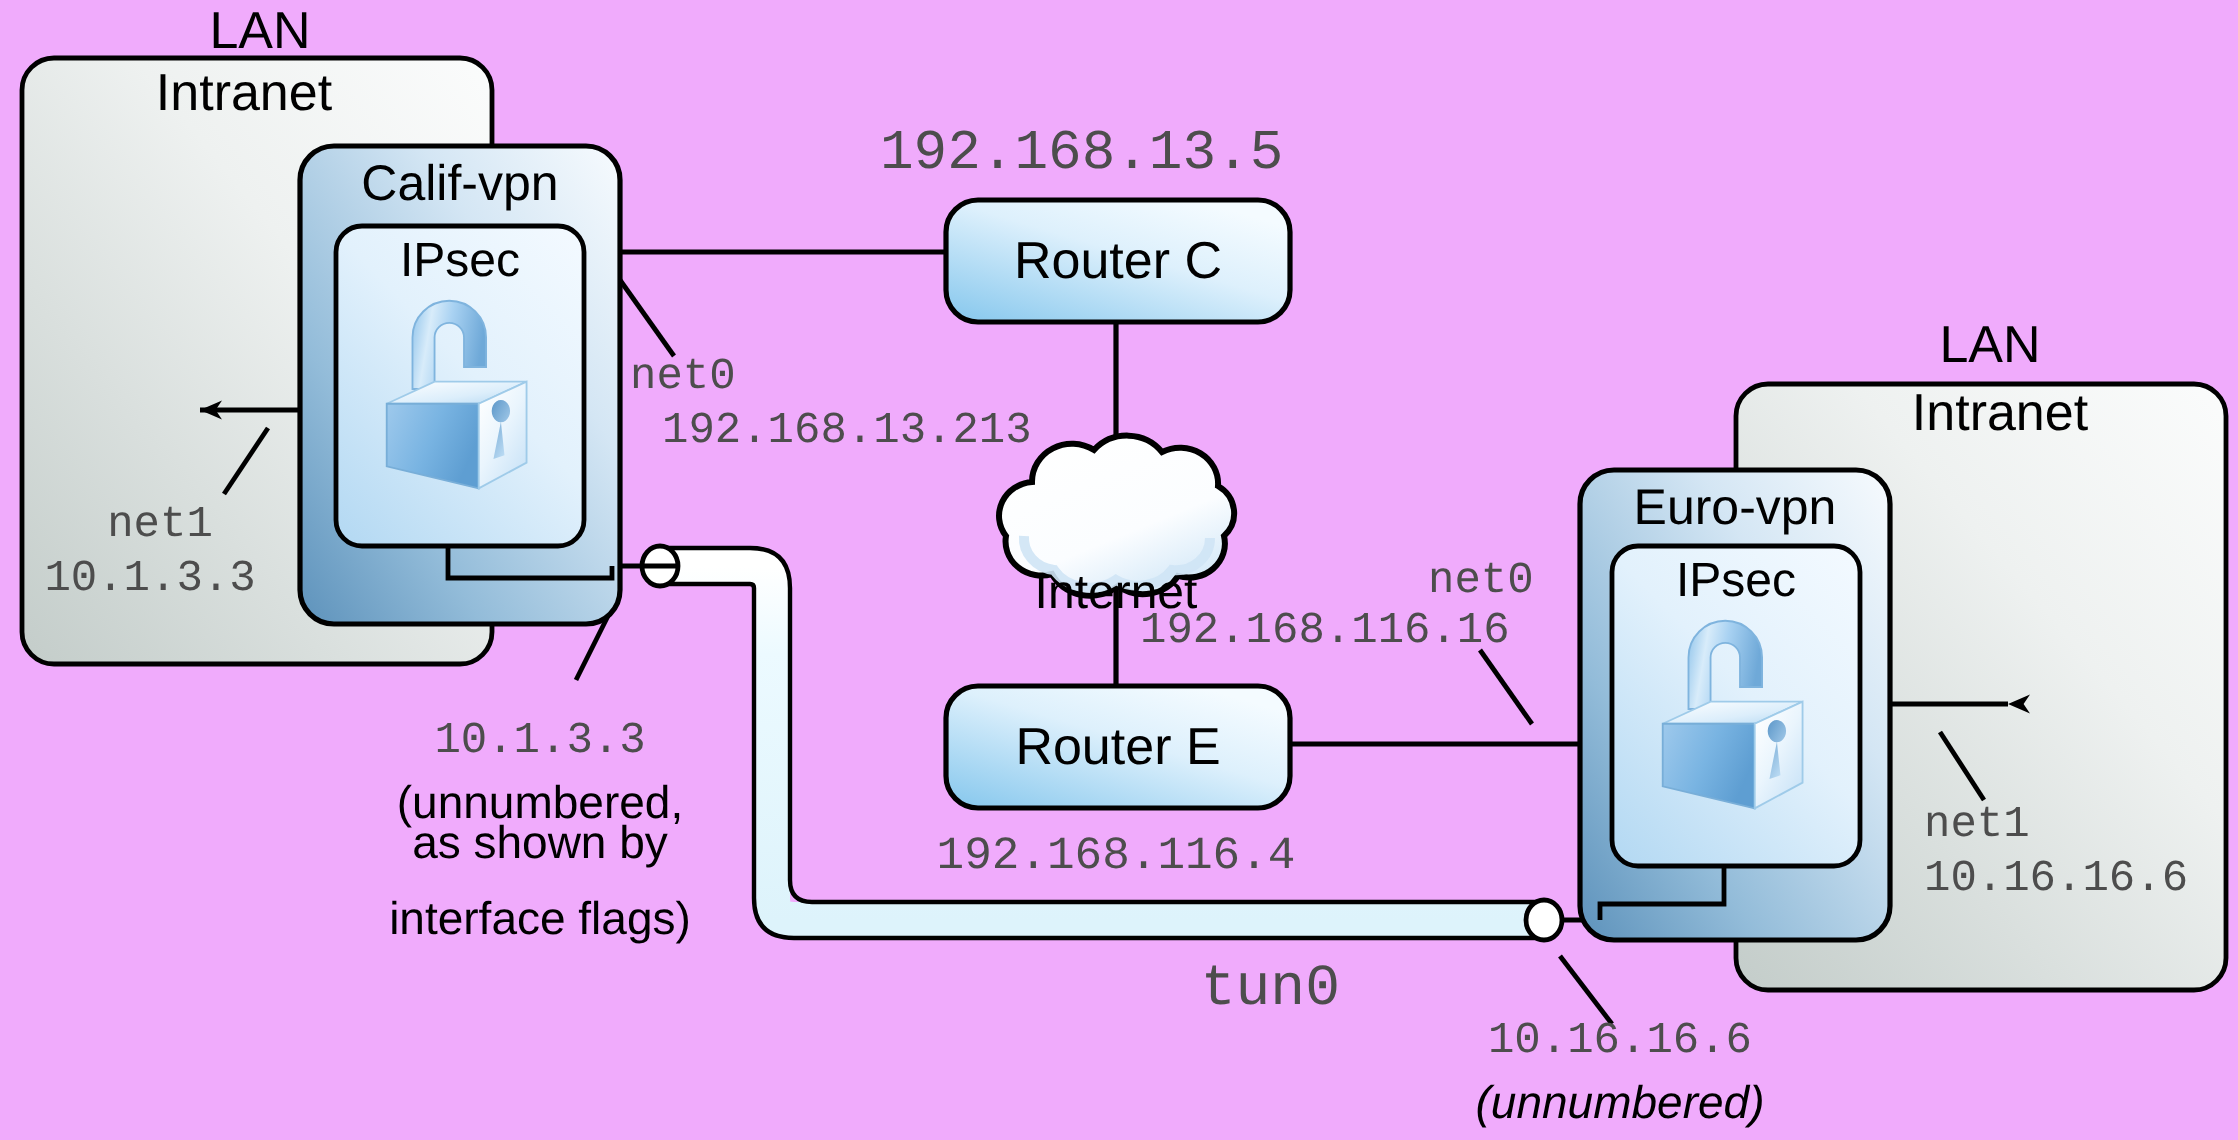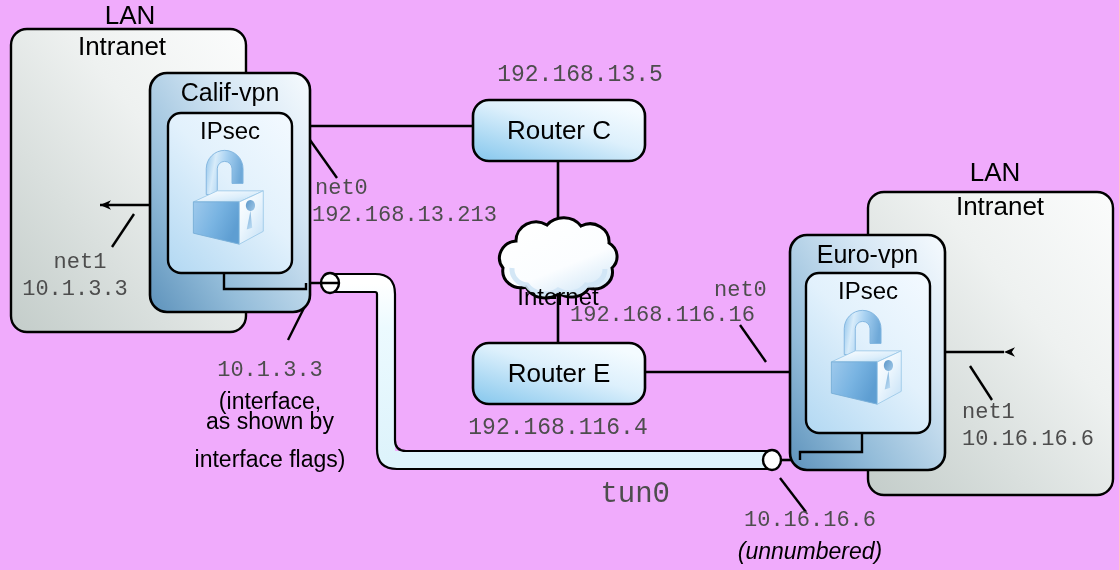--- a/index.html
+++ b/index.html
@@ -229,28 +229,28 @@
   <div class="lbl sans ctr" style="left:30px; top:0px; width:200px; font-size:26px;">LAN</div>
   <div class="lbl sans ctr" style="left:22px; top:31px; width:200px; font-size:26px;">Intranet</div>
 
   <div class="lbl sans ctr" style="left:150px; top:78px; width:160px; font-size:25px;">Calif-vpn</div>
   <div class="lbl sans ctr" style="left:168px; top:117px; width:124px; font-size:24px;">IPsec</div>
 
   <div class="lbl mono ctr" style="left:10px; top:250px; width:140px; font-size:22px;">net1</div>
   <div class="lbl mono ctr" style="left:0px; top:277px; width:150px; font-size:22px;">10.1.3.3</div>
 
   <div class="lbl mono" style="left:315px; top:176px; font-size:22px;">net0</div>
-  <div class="lbl mono" style="left:312px; top:203px; font-size:22px;">192.168.13.213</div>
+  <div class="lbl mono" style="left:331px; top:203px; font-size:22px;">192.168.13.213</div>
 
   <div class="lbl mono ctr" style="left:170px; top:358px; width:200px; font-size:22px;">10.1.3.3</div>
-  <div class="lbl sans ctr" style="left:165px; top:388px; width:210px; font-size:23px;">(interface,</div>
+  <div class="lbl sans ctr" style="left:165px; top:388px; width:210px; font-size:23px;">(unnumbered,</div>
   <div class="lbl sans ctr" style="left:165px; top:408px; width:210px; font-size:23px;">as shown by</div>
   <div class="lbl sans ctr" style="left:165px; top:446px; width:210px; font-size:23px;">interface flags)</div>
 
-  <div class="lbl mono ctr" style="left:480px; top:62px; width:200px; font-size:23px;">192.168.13.5</div>
+  <div class="lbl mono ctr" style="left:440px; top:62px; width:200px; font-size:28px;">192.168.13.5</div>
   <div class="lbl sans ctr" style="left:473px; top:115px; width:172px; font-size:26px;">Router C</div>
 
   <div class="lbl sans ctr" style="left:498px; top:243px; width:120px; font-size:24px;margin-top:40px;">Internet</div>
 
   <div class="lbl sans ctr" style="left:473px; top:358px; width:172px; font-size:26px;">Router E</div>
   <div class="lbl mono ctr" style="left:458px; top:415px; width:200px; font-size:23px;">192.168.116.4</div>
 
   <div class="lbl mono" style="left:714px; top:278px; font-size:22px;">net0</div>
   <div class="lbl mono" style="left:570px; top:303px; font-size:22px;">192.168.116.16</div>
 

